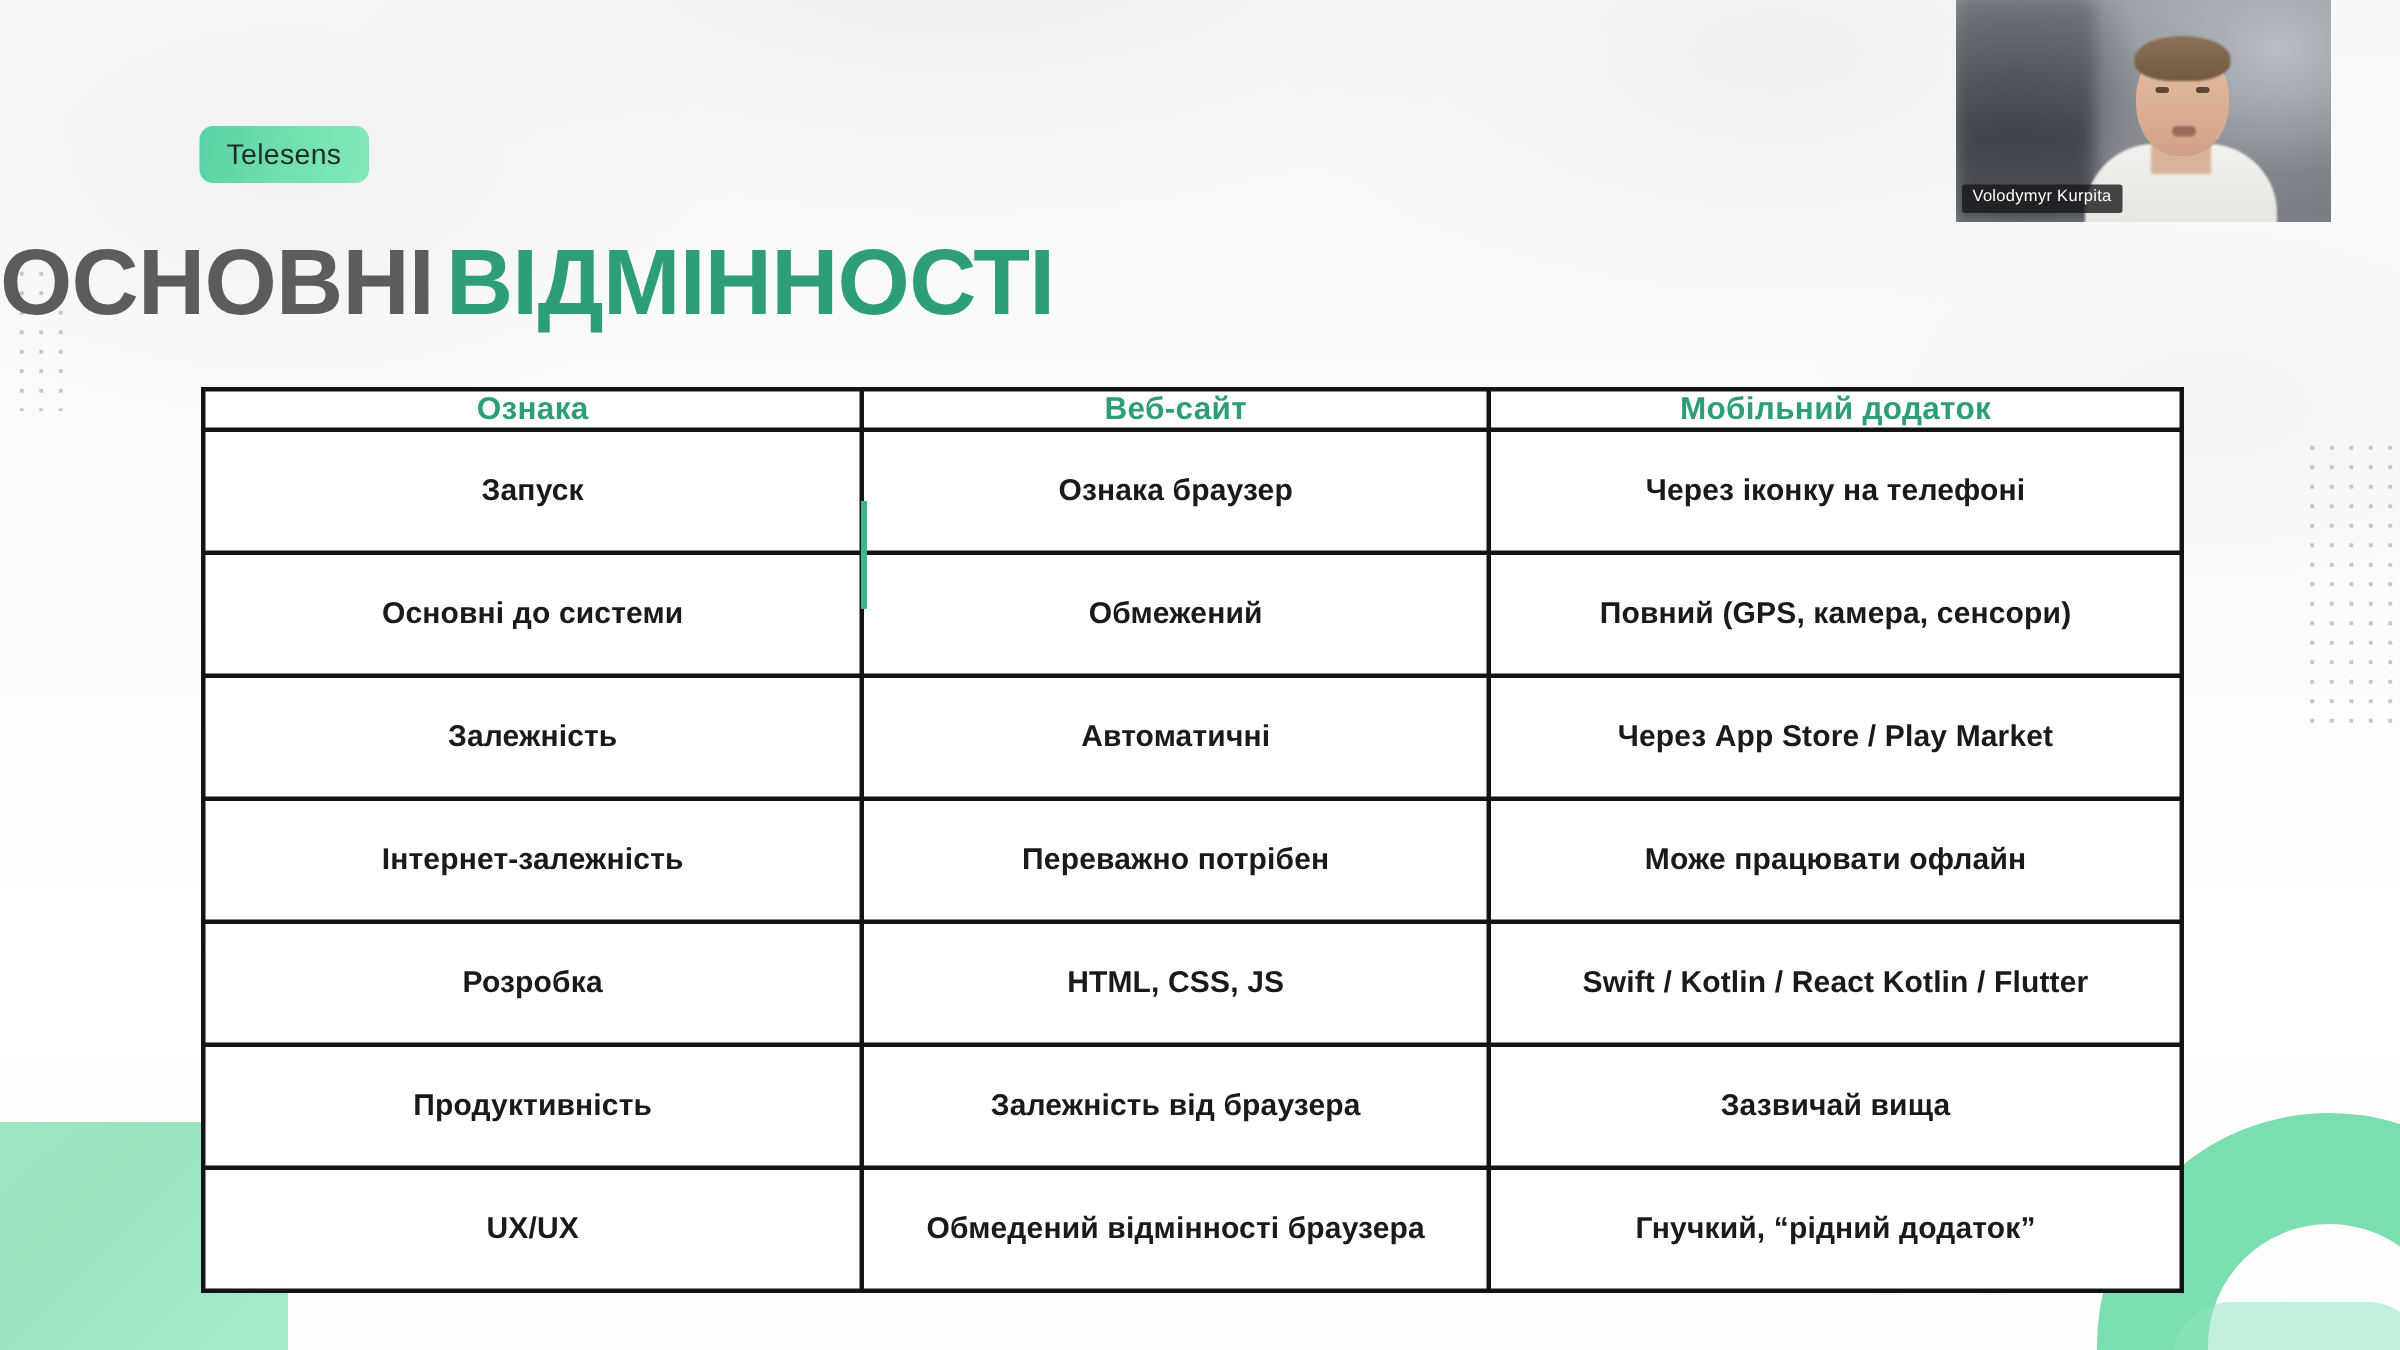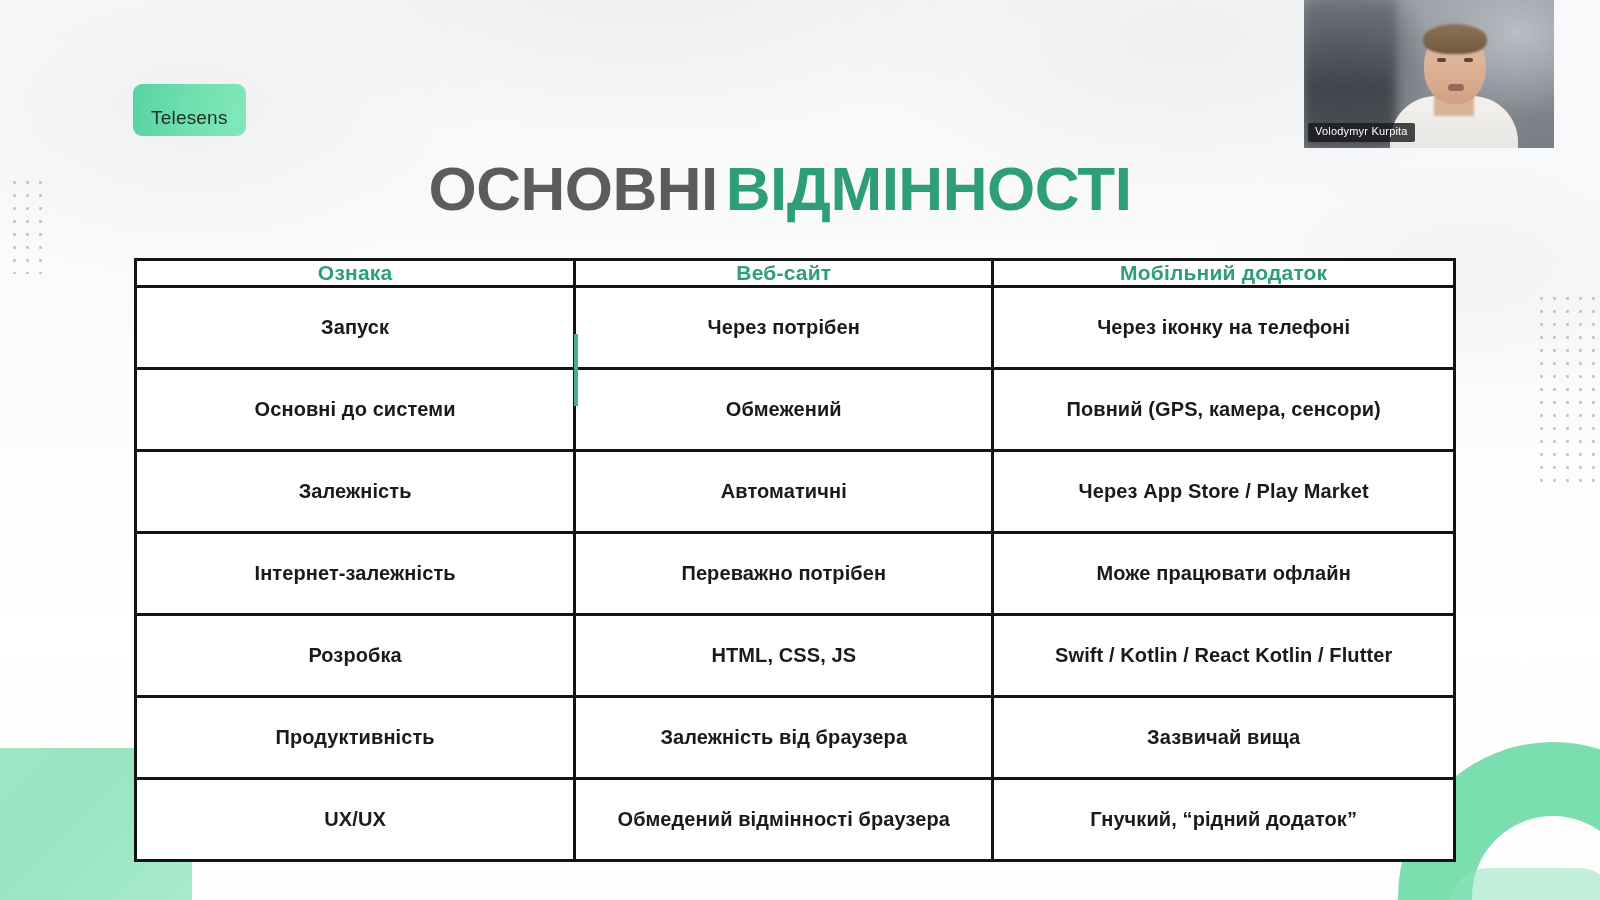--- a/index.html
+++ b/index.html
@@ -83,37 +83,37 @@
     color: rgba(120,128,136,0.075);
     font-family: "Liberation Sans", sans-serif;
     user-select: none;
   }
 
   
   .badge {
     position: absolute;
     left: 133px;
     top: 84px;
-    padding: 24px 18px 9px 18px;
+    padding: 10px 18px 9px 18px;
     border-radius: 9px;
     background: linear-gradient(100deg, #57d2a2 0%, #6fdfae 48%, #83e8b8 100%);
     color: #1f2b27;
     font-size: 19px;
     font-weight: 400;
     letter-spacing: 0.2px;
     line-height: 1;
   }
 
   
   .title {
     position: absolute;
     left: 0;
     top: 132px;
     width: 1560px;
-    text-align: center;
+    text-align: left;
     font-weight: 700;
     letter-spacing: -0.5px;
     white-space: nowrap;
   }
   .title .t1 {
     color: #5c5c5c;
     font-size: 62px;
     text-transform: uppercase;
   }
   .title .t1::first-letter { font-size: 82px; }
@@ -277,21 +277,21 @@
       <thead>
         <tr>
           <th class="col-a">Ознака</th>
           <th class="col-b">Веб-сайт</th>
           <th class="col-c">Мобільний додаток</th>
         </tr>
       </thead>
       <tbody>
         <tr>
           <td>Запуск</td>
-          <td>Через потрібен</td>
+          <td>Ознака браузер</td>
           <td>Через іконку на телефоні</td>
         </tr>
         <tr>
           <td>Основні до системи</td>
           <td>Обмежений</td>
           <td>Повний (GPS, камера, сенсори)</td>
         </tr>
         <tr>
           <td>Залежність</td>
           <td>Автоматичні</td>

